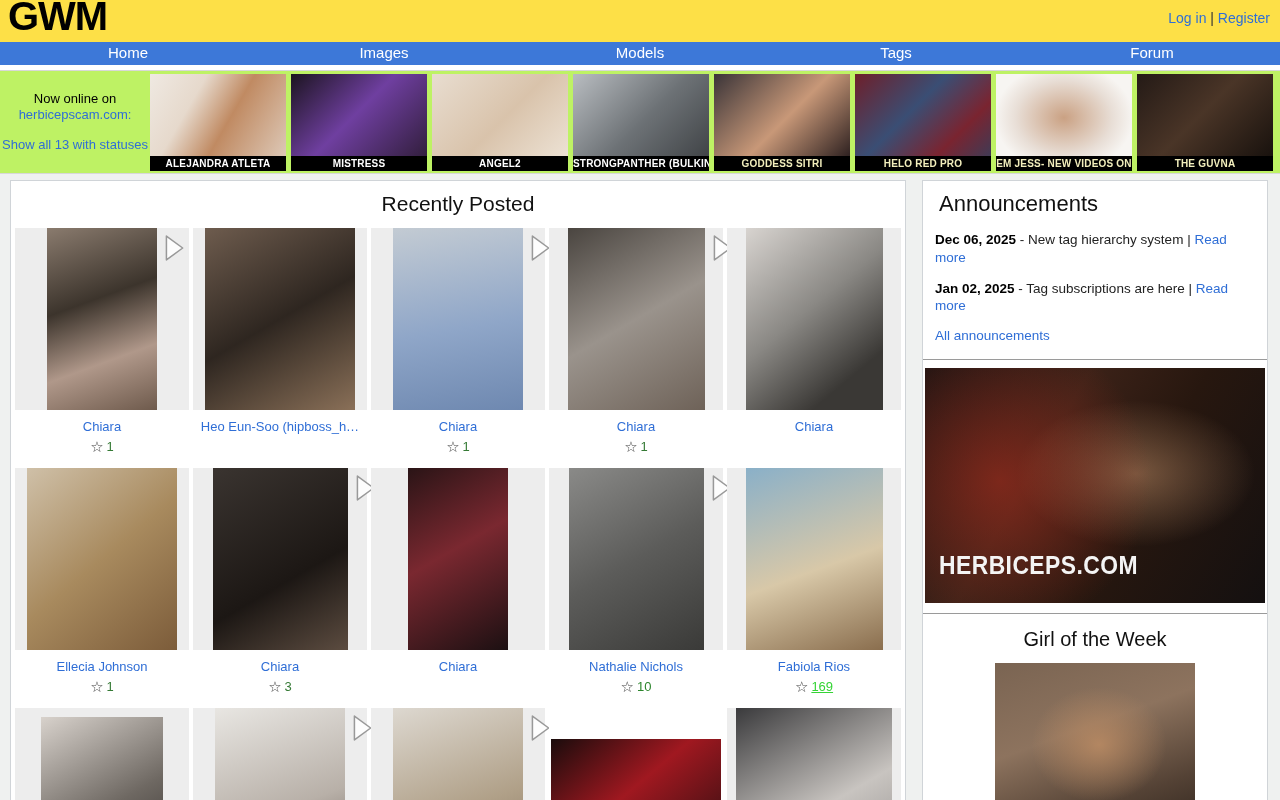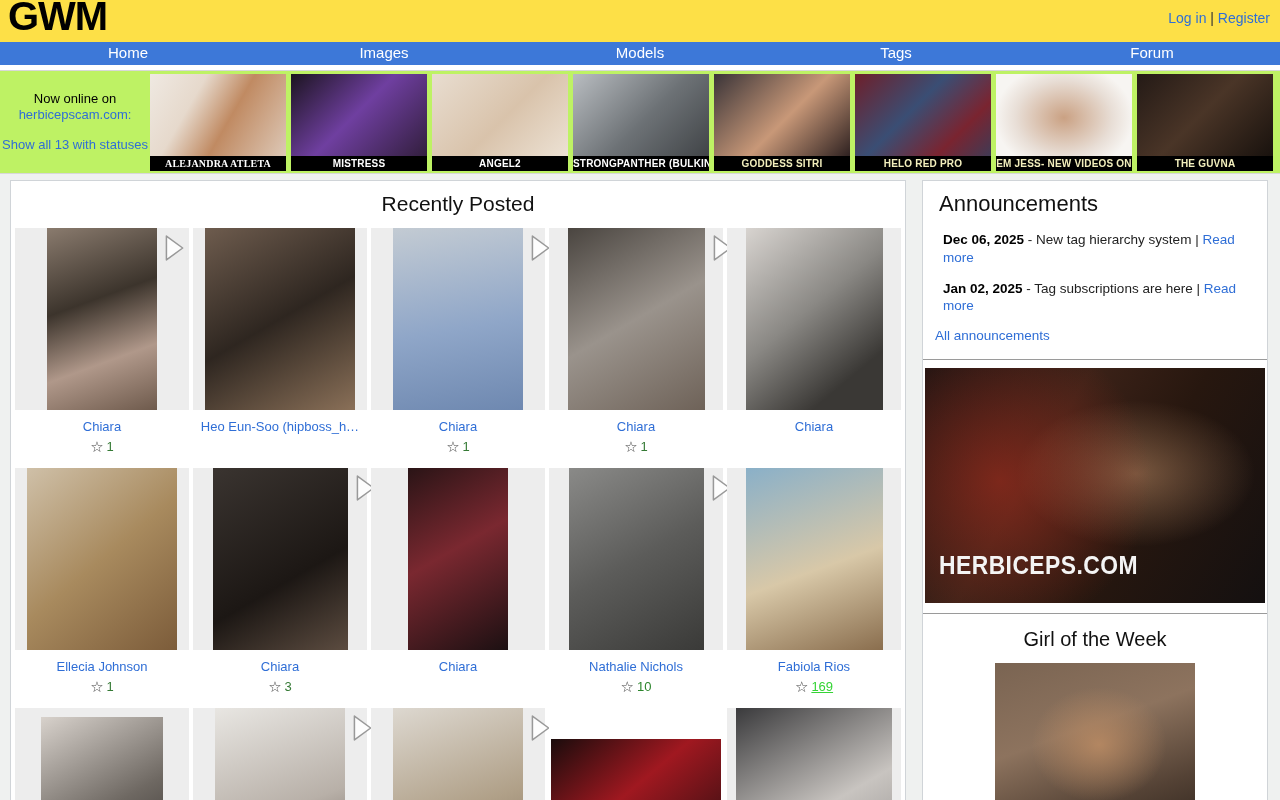--- a/index.html
+++ b/index.html
@@ -46,21 +46,21 @@
   .imgwrap { position:relative; display:flex; align-items:center; height:100%; }
   .photo { display:block; }
   .play { position:absolute; top:4px; right:-30px; width:26px; height:32px; }
   .card-name { display:block; text-align:center; font-size:13px; color:#2f6ed6; margin-top:9px;
     white-space:nowrap; overflow:hidden; }
   .stars { text-align:center; font-size:13px; margin-top:4px; }
   .stars .glyph { font-size:15px; color:#444; margin-right:3px; vertical-align:-1px; }
 
   
   .side-title { text-align:left; font-size:22px; color:#111; margin:10px 16px 14px; font-weight:400; }
-  .ann { padding:0 20px; font-size:13.5px; color:#222; line-height:1.32; margin-bottom:13px; }
+  .ann { padding:0 12px; font-size:13.5px; color:#222; line-height:1.32; margin-bottom:13px; }
   .ann b { color:#000; }
   .ann a { color:#2f6ed6; }
   .all-link { display:block; padding:0 12px; font-size:13.5px; color:#2f6ed6; margin-bottom:16px; }
   .side-hr { border:none; border-top:1px solid #9a9a9a; margin:0 0 8px; }
   .banner { position:relative; width:340px; height:235px; margin:0 auto 10px; cursor:pointer;
     background:
       radial-gradient(circle at 22% 48%, rgba(170,45,30,.6), rgba(0,0,0,0) 52%),
       radial-gradient(ellipse at 62% 45%, rgba(200,150,110,.5), rgba(0,0,0,0) 40%),
       linear-gradient(120deg,#1e1412,#3c2218 35%,#27170f 60%,#141010);
   }
@@ -122,21 +122,21 @@
 <div class="strip">
   <div class="strip-info">
     <div>Now online on</div>
     <a>herbicepscam.com:</a>
     <div class="gap"></div>
     <a>Show all 13 with statuses</a>
   </div>
 
   <div class="othumb">
     <div class="ophoto ph-m1"></div>
-    <div class="ocap" style="color: rgb(255, 255, 255); font-family: Liberation Serif, serif;">ALEJANDRA ATLETA</div>
+    <div class="ocap" style="color: rgb(255, 255, 255);">ALEJANDRA ATLETA</div>
   </div>
   <div class="othumb">
     <div class="ophoto ph-m2"></div>
     <div class="ocap" style="color: rgb(255, 255, 255);">MISTRESS</div>
   </div>
   <div class="othumb">
     <div class="ophoto ph-m3"></div>
     <div class="ocap" style="color: rgb(255, 255, 255);">ANGEL2</div>
   </div>
   <div class="othumb">

